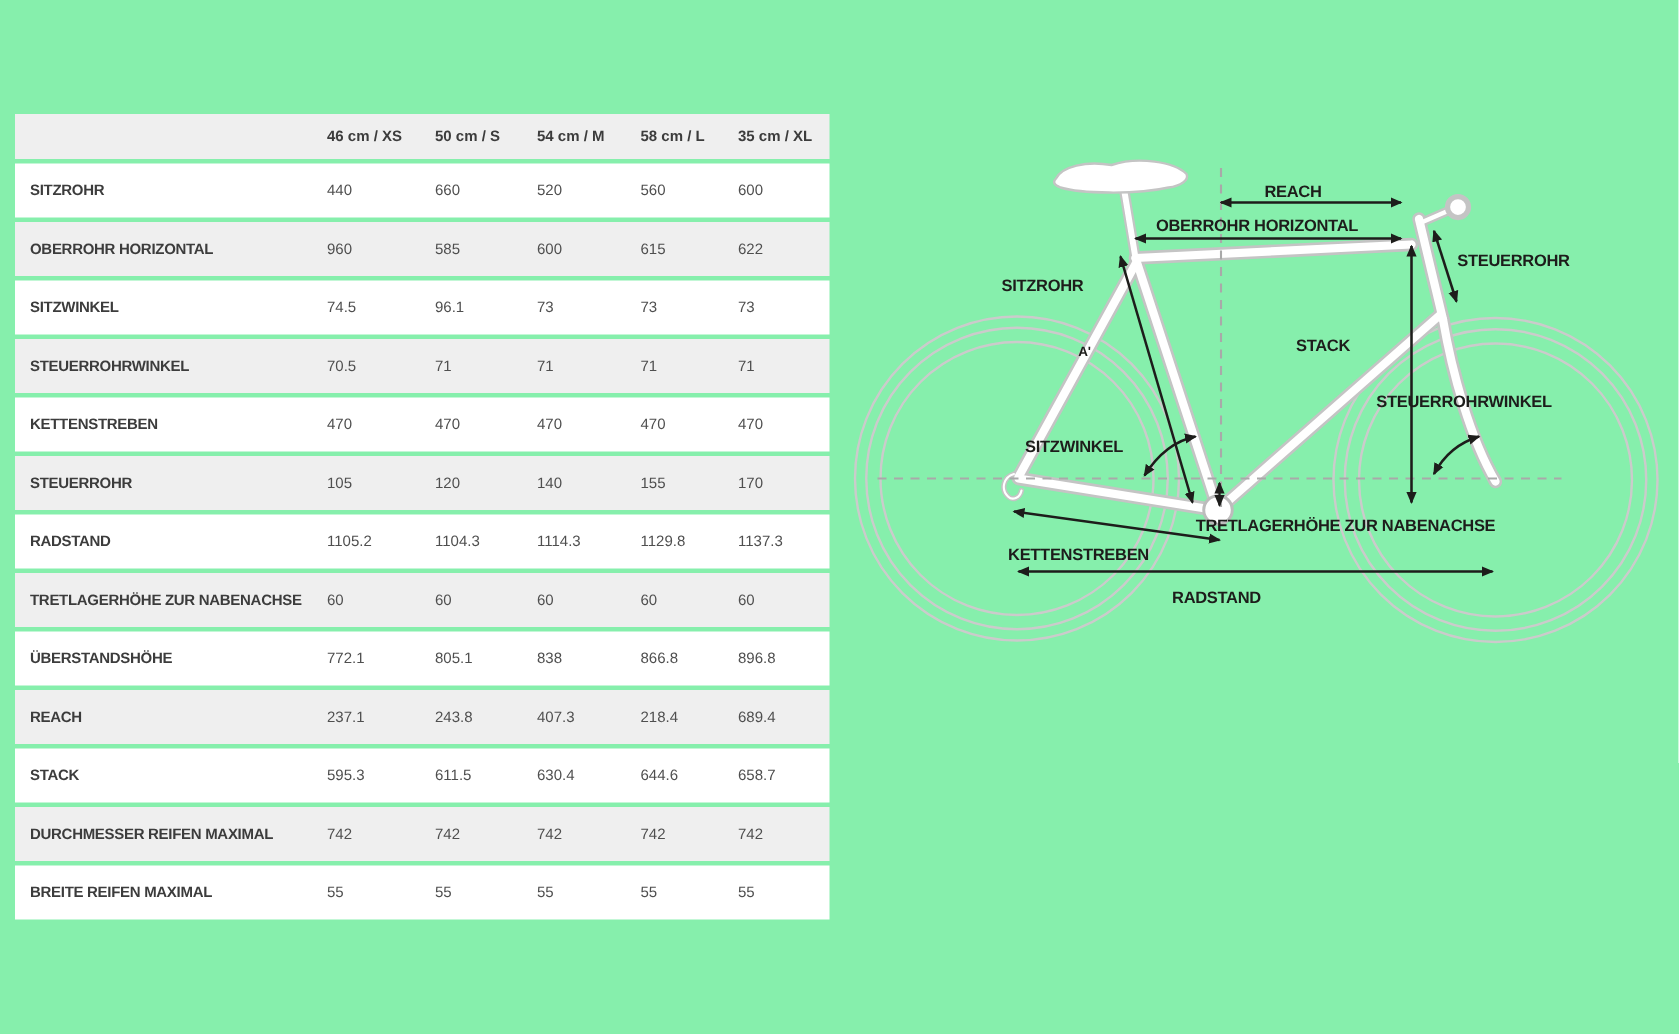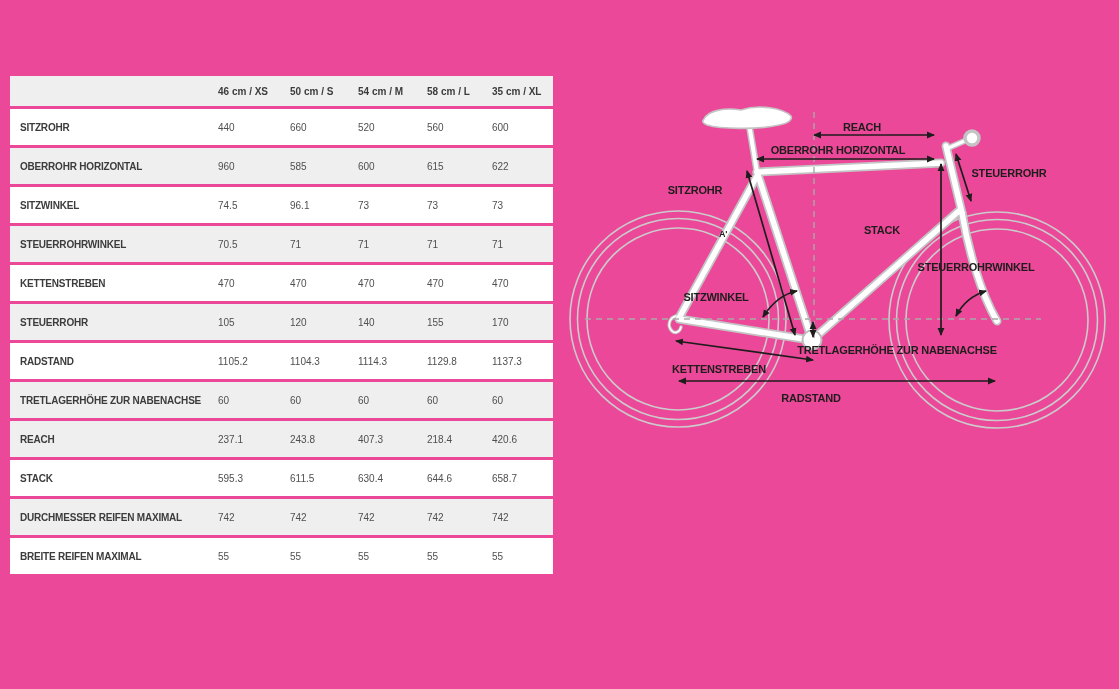--- a/index.html
+++ b/index.html
@@ -1,17 +1,17 @@
 <!DOCTYPE html>
 <html><head>
 <meta charset="utf-8">
 <style>
   html,body { margin:0; padding:0; background:#ffffff; }
   .canvas {
-    position:relative; width:1119px; height:689px; background:#ec4899;
+    position:relative; width:1119px; height:689px; background:#86efac;
     font-family:"Liberation Sans", sans-serif; overflow:hidden;
   }
   .geo-table { position:absolute; left:10px; top:76px; width:543px; }
   .trow {
     display:grid;
     grid-template-columns:198px 72px 68px 69px 65px 1fr;
     align-items:center;
     height:36px; margin-bottom:3px;
     padding-left:10px; box-sizing:border-box;
     background:#ffffff;
@@ -112,28 +112,36 @@
 
     <div class="trow gray">
       <div class="tlabel">TRETLAGERHÖHE ZUR NABENACHSE</div>
       <div class="tval">60</div>
       <div class="tval">60</div>
       <div class="tval">60</div>
       <div class="tval">60</div>
       <div class="tval">60</div>
     </div>
 
+    <div class="trow">
+      <div class="tlabel">ÜBERSTANDSHÖHE</div>
+      <div class="tval">772.1</div>
+      <div class="tval">805.1</div>
+      <div class="tval">838</div>
+      <div class="tval">866.8</div>
+      <div class="tval">896.8</div>
+    </div>
 
     <div class="trow gray">
       <div class="tlabel">REACH</div>
       <div class="tval">237.1</div>
       <div class="tval">243.8</div>
       <div class="tval">407.3</div>
       <div class="tval">218.4</div>
-      <div class="tval">420.6</div>
+      <div class="tval">689.4</div>
     </div>
 
     <div class="trow">
       <div class="tlabel">STACK</div>
       <div class="tval">595.3</div>
       <div class="tval">611.5</div>
       <div class="tval">630.4</div>
       <div class="tval">644.6</div>
       <div class="tval">658.7</div>
     </div>

